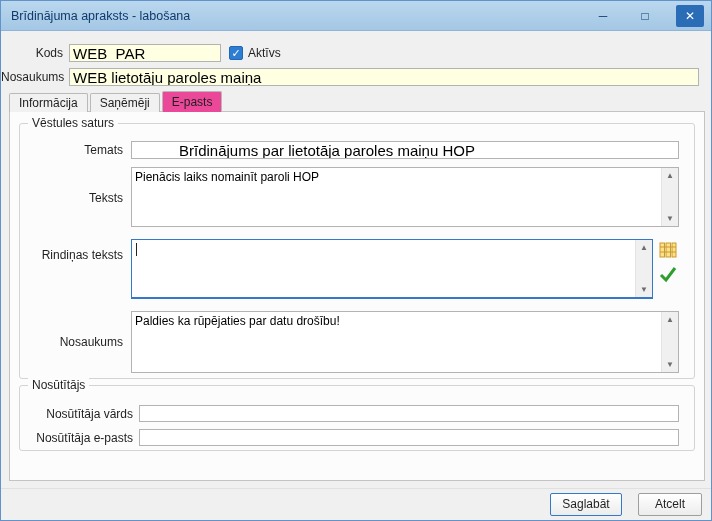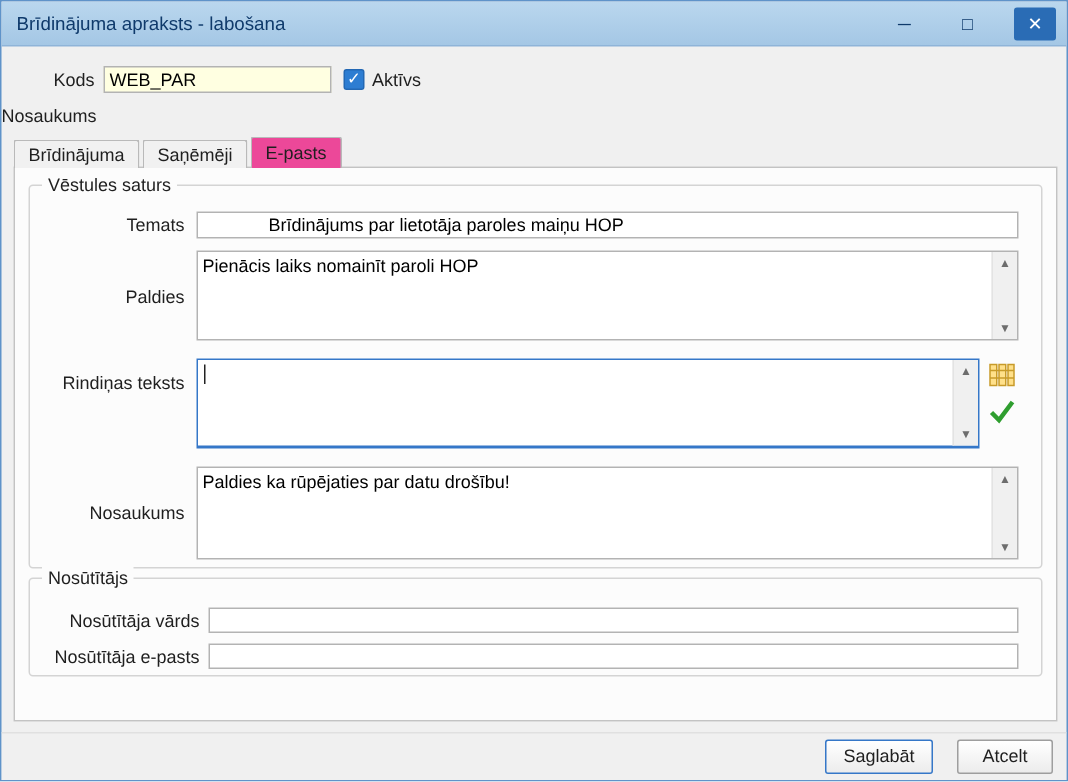--- a/index.html
+++ b/index.html
@@ -15,21 +15,21 @@
   .title { position:absolute; left:10px; top:0; line-height:30px; color:#0f3a6b; font-size:12.5px; }
   .win-btn { position:absolute; top:4px; width:28px; height:22px; text-align:center;
              line-height:22px; color:#0f3a6b; font-size:12px; cursor:default; user-select:none; }
   .btn-min { right:94px; }
   .btn-max { right:52px; }
   .btn-close { right:7px; background:#2a6cb5; color:#fff; border-radius:2px; }
 
   
   .lbl { position:absolute; text-align:right; white-space:nowrap; }
   .tf { position:absolute; height:18px; border:1px solid #b3b3b3; background:#fff;
-        font-family:"Liberation Sans",sans-serif; font-size:12px; padding:0 3px; color:#000; outline:none; }
+        font-family:"Liberation Sans",sans-serif; font-size:15px; padding:0 3px; color:#000; outline:none; }
   .tf.yellow { background:#ffffe1; }
 
   
   .cb { position:absolute; left:228px; top:45px; width:14px; height:14px; background:#2d7dd2;
         border:1px solid #2368b4; border-radius:2px; color:#fff; font-size:11px;
         line-height:13px; text-align:center; }
 
   
   .tabs { position:absolute; left:8px; top:90px; height:21px; display:flex; align-items:flex-end; z-index:2; }
   .tab { height:19px; line-height:18px; padding:0 9px; background:#f1f1f1;
@@ -80,36 +80,37 @@
   </div>
 
   <div class="lbl" style="left:8px;top:45px;width:54px;">Kods</div>
   <input class="tf yellow" style="left: 68px; top: 43px; width: 152px;" value="WEB_PAR">
   <div class="cb">
     <span>✓</span>
   </div>
   <div class="lbl" style="left:247px;top:45px;text-align:left;">Aktīvs</div>
 
   <div class="lbl" style="left:0px;top:69px;width:62px;">Nosaukums</div>
+  <input class="tf yellow" style="left: 68px; top: 67px; width: 630px;" value="WEB lietotāju paroles maiņa">
 
   <div class="tabs">
-    <div class="tab"><span>Brīdinājuma</span></div>
+    <div class="tab"><span>Informācija</span></div>
     <div class="tab"><span>Saņēmēji</span></div>
     <div class="tab active"><span>E-pasts</span></div>
   </div>
   <div class="panel"></div>
 
   <div class="group" style="left:18px;top:122px;width:676px;height:256px;">
     <div class="legend">Vēstules saturs</div>
   </div>
 
   <div class="lbl" style="left:18px;top:142px;width:104px;z-index:3;">Temats</div>
   <input class="tf" style="left: 130px; top: 140px; width: 548px; z-index: 3; padding-left: 47px;" value="Brīdinājums par lietotāja paroles maiņu HOP">
 
-  <div class="lbl" style="left:18px;top:190px;width:104px;z-index:3;">Paldies</div>
+  <div class="lbl" style="left:18px;top:190px;width:104px;z-index:3;">Teksts</div>
   <div class="ta" style="left:130px;top:166px;width:548px;height:60px;z-index:3;">
     <div class="content">Pienācis laiks nomainīt paroli HOP</div>
     <div class="sb">
       <div class="ar">▲</div>
       <div class="ar">▼</div>
     </div>
   </div>
 
   <div class="lbl" style="left:18px;top:247px;width:104px;z-index:3;">Rindiņas teksts</div>
   <div class="ta focus" style="left:130px;top:238px;width:522px;height:60px;z-index:3;">

